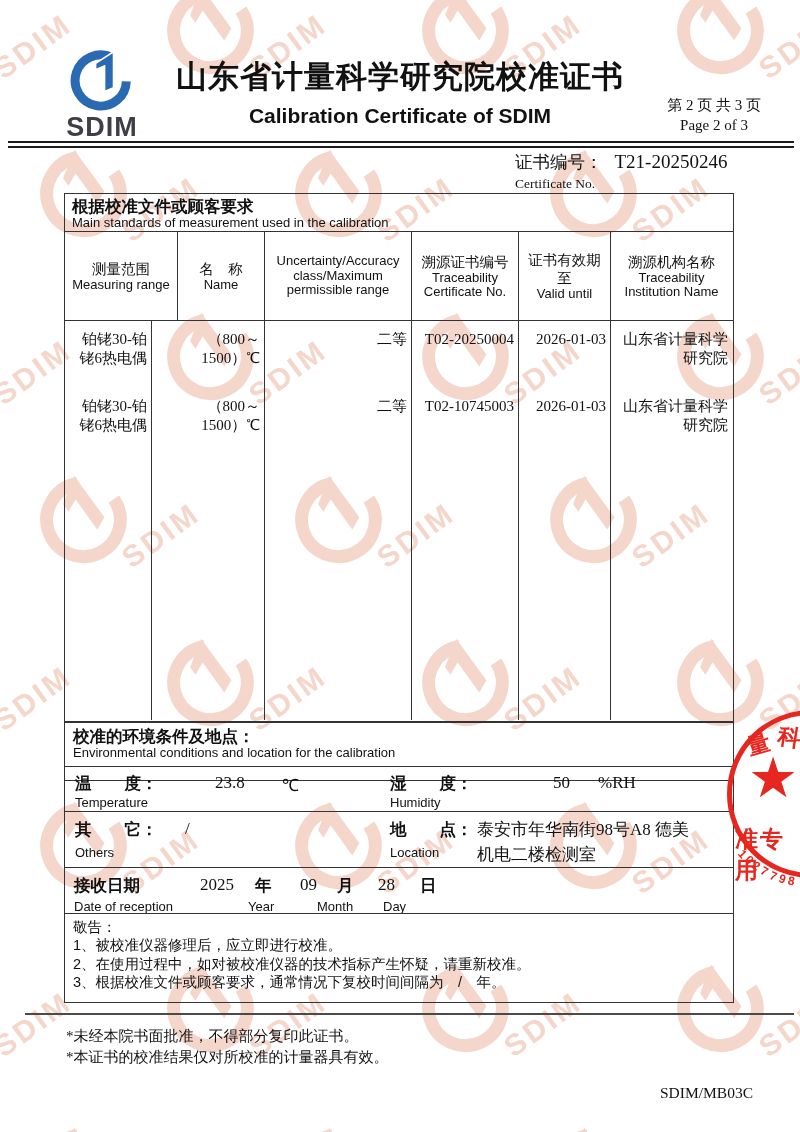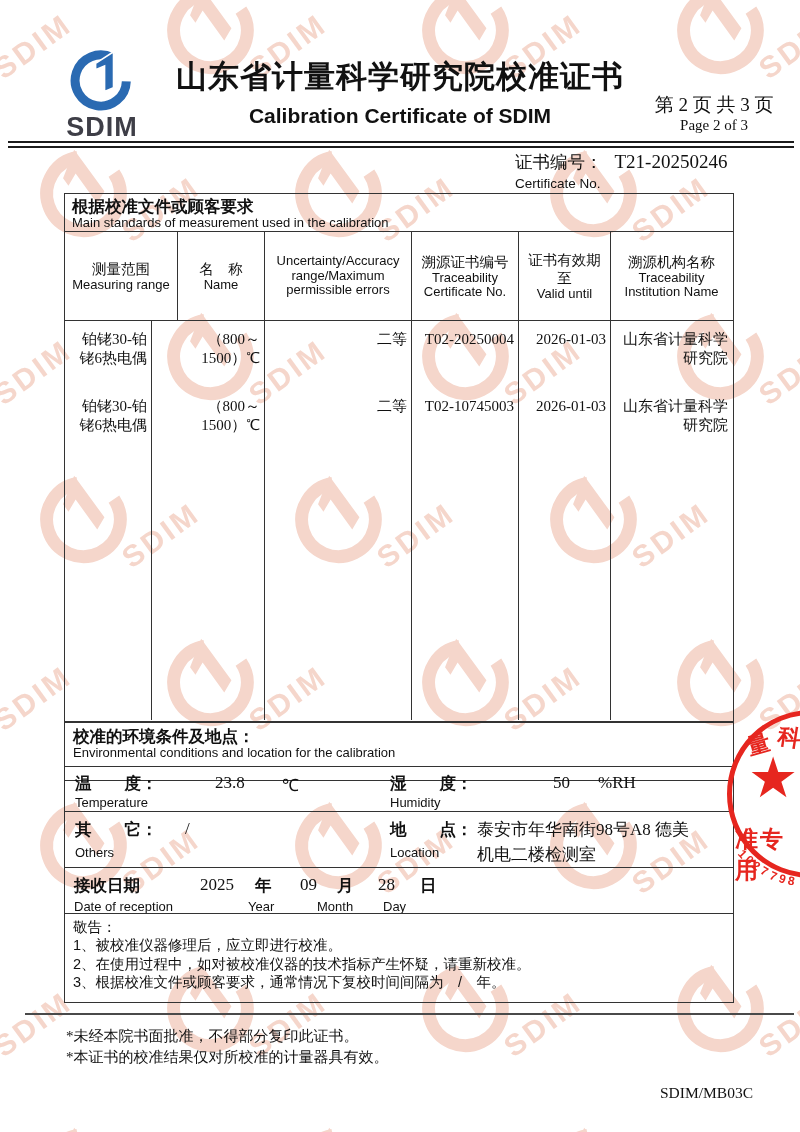--- a/index.html
+++ b/index.html
@@ -15,29 +15,29 @@
   
   .logo{position:absolute;left:56px;top:48px;width:92px;text-align:center;}
   .logo svg{width:72px;height:64px;}
   .logo-text{font-family:"Liberation Sans",sans-serif;font-weight:bold;font-size:27px;
              color:#3e3e47;letter-spacing:1px;margin-top:-4px;}
   .title-zh{position:absolute;left:0;right:0;top:56px;text-align:center;
             font-size:31px;font-weight:bold;letter-spacing:1px;}
   .title-en{position:absolute;left:0;right:0;top:104px;text-align:center;
             font-family:"Liberation Sans",sans-serif;font-weight:bold;font-size:21px;}
   .page-info{position:absolute;left:644px;top:95px;width:140px;text-align:center;line-height:20px;}
-  .page-info .zh{font-size:19px;}
+  .page-info .zh{font-size:15px;}
   .page-info .en{font-size:15px;}
   .double-rule{position:absolute;left:8px;top:141px;width:786px;height:3px;
                border-top:2px solid #1c1c1c;border-bottom:2px solid #1c1c1c;}
 
   .cert-no{position:absolute;left:515px;top:150px;}
   .cert-no .l1{font-size:17.5px;}
   .cert-no .val{font-size:19px;margin-left:8px;}
-  .cert-no .en{font-family:Liberation Sans, sans-serif;font-size:13.5px;margin-top:2px;}
+  .cert-no .en{font-family:Liberation Serif, serif;font-size:13.5px;margin-top:2px;}
 
   
   .tbl{position:absolute;left:64px;top:193px;width:670px;height:529px;
        border:1px solid #333;box-sizing:border-box;}
   .tbl-title{height:38px;border-bottom:1px solid #333;box-sizing:border-box;padding:2px 7px;}
   .sec-zh{font-family:"Liberation Sans",sans-serif;font-weight:bold;font-size:16.5px;line-height:20px;}
   .sec-en{font-family:"Liberation Sans",sans-serif;font-size:13px;line-height:14px;}
   .tbl-head{display:flex;height:89px;border-bottom:1px solid #333;box-sizing:border-box;}
   .hcell{box-sizing:border-box;border-right:1px solid #333;display:flex;flex-direction:column;
          justify-content:center;align-items:center;text-align:center;padding:2px 3px;}
@@ -340,21 +340,21 @@
       <div class="tbl-head">
         <div class="hcell c1">
           <div class="zh">测量范围</div>
           <div class="en">Measuring range</div>
         </div>
         <div class="hcell c0">
           <div class="zh">名　称</div>
           <div class="en">Name</div>
         </div>
         <div class="hcell c2">
-          <div class="en">Uncertainty/Accuracy range/Maximum permissible errors</div>
+          <div class="en">Uncertainty/Accuracy class/Maximum permissible range</div>
         </div>
         <div class="hcell c3">
           <div class="zh">溯源证书编号</div>
           <div class="en">Traceability Certificate No.</div>
         </div>
         <div class="hcell c4">
           <div class="zh">证书有效期至</div>
           <div class="en">Valid until</div>
         </div>
         <div class="hcell c5">

